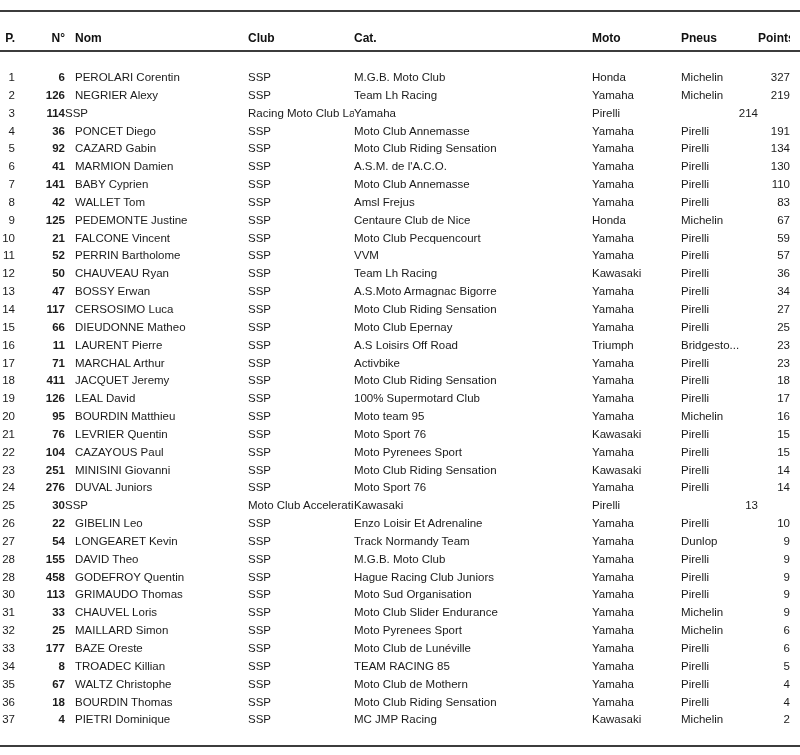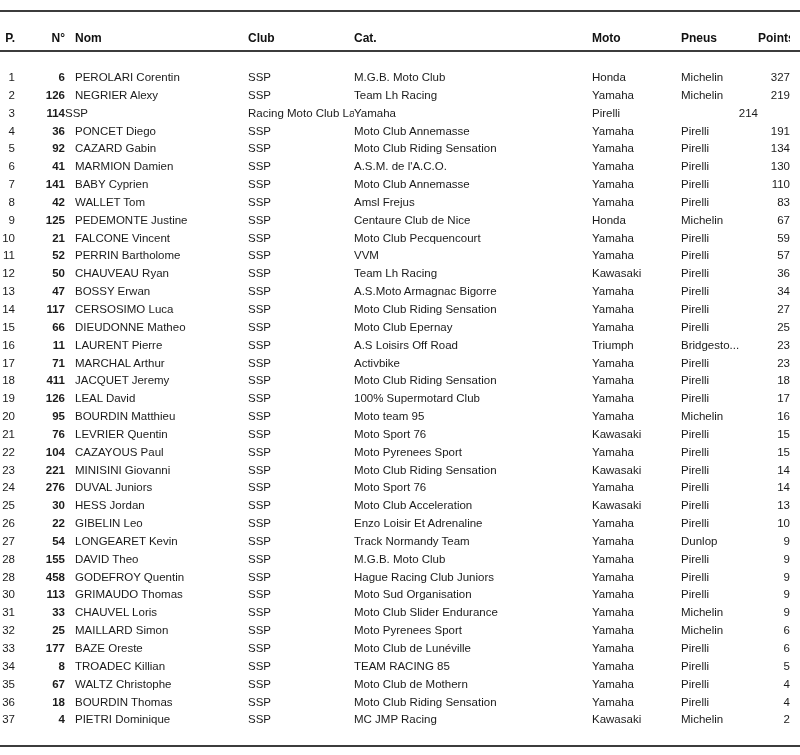--- a/index.html
+++ b/index.html
@@ -297,42 +297,41 @@
         <div class="c c-num">104</div>
         <div class="c c-name">CAZAYOUS Paul</div>
         <div class="c c-cat">SSP</div>
         <div class="c c-club">Moto Pyrenees Sport</div>
         <div class="c c-moto">Yamaha</div>
         <div class="c c-pneus">Pirelli</div>
         <div class="c c-points">15</div>
       </div>
       <div class="grid row">
         <div class="c c-pos">23</div>
-        <div class="c c-num">221</div>
+        <div class="c c-num">251</div>
         <div class="c c-name">MINISINI Giovanni</div>
         <div class="c c-cat">SSP</div>
         <div class="c c-club">Moto Club Riding Sensation</div>
         <div class="c c-moto">Kawasaki</div>
         <div class="c c-pneus">Pirelli</div>
         <div class="c c-points">14</div>
       </div>
       <div class="grid row">
         <div class="c c-pos">24</div>
         <div class="c c-num">276</div>
         <div class="c c-name">DUVAL Juniors</div>
         <div class="c c-cat">SSP</div>
         <div class="c c-club">Moto Sport 76</div>
         <div class="c c-moto">Yamaha</div>
         <div class="c c-pneus">Pirelli</div>
         <div class="c c-points">14</div>
       </div>
       <div class="grid row">
         <div class="c c-pos">25</div>
         <div class="c c-num">30</div>
-        <div class="c c-name">HESS Jordan</div>
         <div class="c c-cat">SSP</div>
         <div class="c c-club">Moto Club Acceleration</div>
         <div class="c c-moto">Kawasaki</div>
         <div class="c c-pneus">Pirelli</div>
         <div class="c c-points">13</div>
       </div>
       <div class="grid row">
         <div class="c c-pos">26</div>
         <div class="c c-num">22</div>
         <div class="c c-name">GIBELIN Leo</div>

